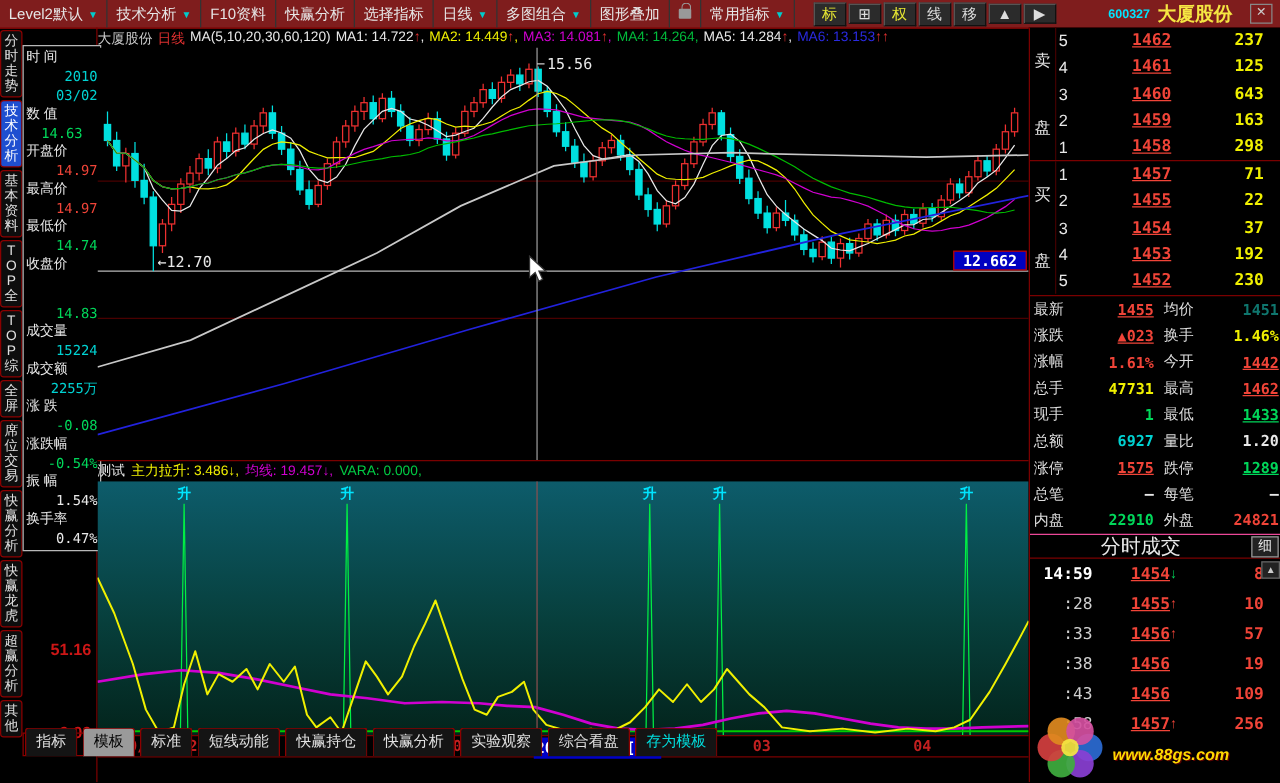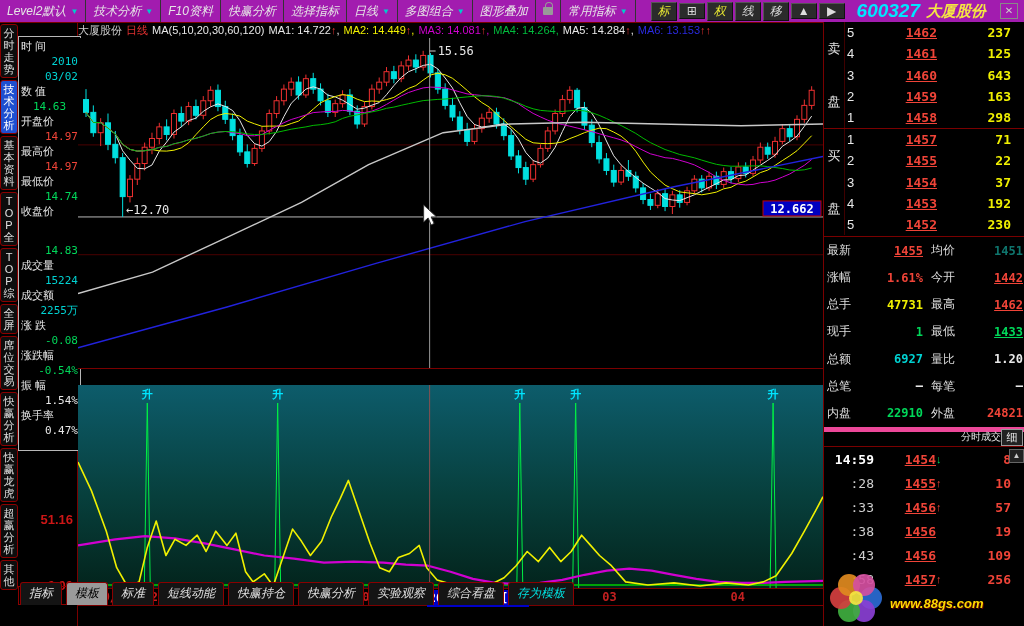--- a/index.html
+++ b/index.html
@@ -1,45 +1,45 @@
 <!DOCTYPE html>
 <html><head>
 <meta charset="utf-8">
 <style>
   html,body{margin:0;padding:0;background:#000;}
   #app{position:relative;width:1024px;height:626px;background:#000;overflow:hidden;
        font-family:"Liberation Sans","DejaVu Sans",sans-serif;color:#ddd;}
   
-  #topbar{position:absolute;left:0;top:0;width:1024px;height:22px;background:#a21caf;
-          border-bottom:1px solid #7a0000;display:flex;align-items:stretch;font-style:italic;}
+  #topbar{position:absolute;left:0;top:0;width:1024px;height:22px;background:#7f1d1d;
+          border-bottom:1px solid #7a0000;display:flex;align-items:stretch;}
   .tb-item{display:flex;align-items:center;padding:0 7px;border-right:1px solid #333;
            font-size:12px;color:#e6e6e6;white-space:nowrap;cursor:default;}
   .tb-item .dd{color:#00cccc;font-size:8px;margin-left:4px;}
   .tb-tool{width:24px;display:flex;align-items:center;justify-content:center;margin:2px 1px;
            background:#2b2b2b;border:1px solid #555;border-right-color:#111;border-bottom-color:#111;
            font-size:12px;color:#ddd;}
   .tb-tool.yel{color:#e8e832;}
   #tb-title{margin-left:auto;display:flex;align-items:center;gap:6px;padding-right:6px;}
-  #tb-code{color:#00e5ff;font-weight:bold;font-size:19px;}
+  #tb-code{color:#00e5ff;font-weight:bold;font-size:10px;}
   #tb-name{color:#f5e642;font-weight:bold;font-size:15px;}
   #tb-close{width:16px;height:14px;border:1px solid #888;color:#ccc;font-size:10px;line-height:13px;
             text-align:center;margin-left:8px;}
   .lockicon{width:10px;height:8px;background:#999;border-radius:1px;position:relative;display:inline-block;}
   .lockicon:before{content:"";position:absolute;left:2px;top:-5px;width:6px;height:5px;
             border:1.5px solid #999;border-bottom:none;border-radius:4px 4px 0 0;}
   
   #ltabs{position:absolute;left:0;top:22px;width:18px;height:582px;display:flex;flex-direction:column;gap:2px;padding-top:2px;}
   .vtab{border:1px solid #8b0000;border-radius:3px;background:#0d0d0d;color:#e0e0e0;font-size:11px;
         text-align:center;padding:2px 0;cursor:default;}
   .vtab span{display:block;line-height:12px;}
   .vtab.active{background:#1e4fd0;color:#fff;}
   
   #sidebar{position:absolute;left:18px;top:22px;width:59px;height:604px;border-right:1px solid #7a0000;}
   #infopanel{position:absolute;left:0px;top:14px;width:57px;border:1px solid #b8b8b8;background:#000;
-             padding:2px 2px 12px 2px;}
+             padding:2px 2px 2px 2px;}
   .info-lbl{font-size:11px;color:#e8e8e8;line-height:15px;white-space:nowrap;}
   .info-val{font-size:11px;line-height:15px;text-align:right;font-family:"DejaVu Sans Mono",monospace;} .c-cyan:{color:#00cccc;}
   #scale-hi{position:absolute;left:0;top:490px;width:55px;text-align:right;color:#cc1616;font-weight:bold;font-size:13px;}
   #scale-lo{position:absolute;left:0;top:556px;width:55px;text-align:right;color:#cc1616;font-weight:bold;font-size:13px;}
   #period-box{position:absolute;left:0;top:564px;width:56px;height:17px;border:1px solid #8b0000;
               color:#f5e642;font-size:12px;font-weight:bold;display:flex;align-items:center;padding-left:3px;gap:2px;}
   #period-box .tri{color:#f5e642;font-size:11px;}
   
   #main{position:absolute;left:78px;top:22px;width:745px;height:604px;}
   #mhead{height:16px;font-size:11px;white-space:nowrap;overflow:hidden;display:flex;gap:4px;align-items:center;}
@@ -48,46 +48,46 @@
   #mchart{position:absolute;left:0;top:16px;width:745px;height:330px;border-bottom:1px solid #7a0000;}
   #shead{position:absolute;left:0;top:347px;height:15px;font-size:11px;display:flex;gap:5px;align-items:center;white-space:nowrap;}
   #schart{position:absolute;left:0;top:363px;width:745px;height:203px;}
   #xaxis{position:absolute;left:0;top:566px;width:745px;height:16px;background:#000;border-top:1px solid #7a0000;
          border-bottom:1px solid #7a0000;}
   .ax-lbl{position:absolute;top:1px;font-size:12px;font-weight:bold;color:#c22020;font-family:"DejaVu Sans Mono",monospace;white-space:nowrap;}
   .ax-lbl.hl{background:#0000c8;color:#fff;padding:0 2px;}
   
   #bottombar{position:absolute;left:18px;top:583px;width:806px;height:21px;display:flex;gap:4px;align-items:center;padding-left:2px;}
   .btab{border:1px solid #8b0000;border-bottom:none;background:#141414;color:#e0e0e0;font-size:12px;
-        padding:2px 8px 3px 8px;border-radius:3px 3px 0 0;white-space:nowrap;font-style:italic;}
+        padding:2px 8px 3px 8px;border-radius:3px 3px 0 0;white-space:nowrap;}
   .btab.active{background:#9a9a9a;color:#000;}
   .btab.accent{color:#00dddd;}
   
   #rpanel{position:absolute;left:823px;top:22px;width:201px;height:604px;border-left:1px solid #7a0000;background:#000;}
   #orderbook{position:absolute;left:0;top:0;width:201px;height:214px;border-bottom:1px solid #7a0000;}
   .ob-group{display:flex;height:106px;border-bottom:1px solid #7a0000;}
   .ob-group:last-child{border-bottom:none;}
   .ob-side{width:20px;display:flex;flex-direction:column;justify-content:space-around;align-items:center;
            color:#e0e0e0;font-size:13px;border-right:1px solid #400000;}
   .ob-rows{flex:1;display:flex;flex-direction:column;}
   .ob-row{flex:1;display:flex;align-items:center;font-size:13px;}
   .ob-num{width:18px;text-align:left;color:#e8e8e8;padding-left:2px;}
   .ob-price{width:72px;text-align:right;color:#f04438;font-weight:bold;text-decoration:underline;font-family:"DejaVu Sans Mono",monospace;}
   .ob-vol{flex:1;text-align:right;padding-right:14px;color:#f0f000;font-weight:bold;font-family:"DejaVu Sans Mono",monospace;}
-  #stats{position:absolute;left:0;top:215px;width:201px;height:190px;border-bottom:5px solid #ec4899;
+  #stats{position:absolute;left:0;top:215px;width:201px;height:190px;border-bottom:1px solid #ec4899;
          display:flex;flex-direction:column;}
   .st-row{flex:1;display:flex;align-items:center;font-size:12px;}
   .st-l{width:30px;padding-left:3px;color:#dcdcdc;white-space:nowrap;}
   .st-v{width:66px;text-align:right;font-weight:bold;font-family:"DejaVu Sans Mono",monospace;}
   .st-l2{width:32px;padding-left:8px;color:#dcdcdc;white-space:nowrap;}
   .st-v2{flex:1;text-align:right;padding-right:2px;font-weight:bold;font-family:"DejaVu Sans Mono",monospace;}
   .und{text-decoration:underline;}
   #tickhead{position:absolute;left:0;top:406px;width:201px;height:18px;border-bottom:1px solid #7a0000;
             display:flex;align-items:center;}
-  #tickhead .t{flex:1;text-align:right;color:#e8e8e8;font-size:10px;}
+  #tickhead .t{flex:1;text-align:center;color:#e8e8e8;font-size:16px;}
   #tickhead .btn{width:20px;height:15px;border:1px solid #999;margin-right:2px;color:#eee;font-size:11px;
                  text-align:center;line-height:14px;background:#222;}
   #ticks{position:absolute;left:0;top:425px;width:201px;height:145px;}
   .tk-row{height:24px;display:flex;align-items:center;font-size:13px;}
   .tk-t{width:50px;text-align:right;color:#cfcfcf;font-family:"DejaVu Sans Mono",monospace;}
   .tk-t.first{color:#fff;font-weight:bold;}
   .tk-p{width:62px;text-align:right;color:#f04438;font-weight:bold;text-decoration:underline;font-family:"DejaVu Sans Mono",monospace;}
   .tk-a{width:12px;font-size:11px;font-weight:bold;}
   .tk-v{flex:1;text-align:right;padding-right:14px;color:#f04438;font-weight:bold;font-family:"DejaVu Sans Mono",monospace;}
   #tickscroll{position:absolute;right:1px;top:427px;width:13px;height:12px;border:1px solid #666;background:#222;
@@ -509,20 +509,26 @@
         <polyline points="0.0,255.6 74.5,234.1 149.0,199.3 223.5,164.4 290.6,126.7 365.1,94.7 432.1,86.0 506.6,84.2 581.1,86.0 663.0,87.7 745.0,86.0" fill="none" stroke="#c8c8c8" stroke-width="1.4"></polyline>
         <polyline points="0.0,309.7 149.0,269.0 298.0,225.4 447.0,183.6 596.0,148.7 745.0,118.5" fill="none" stroke="#2222dd" stroke-width="1.4"></polyline>
         <line x1="351.64" y1="0" x2="351.64" y2="330" stroke="#9a9a9a" stroke-width="1"></line>
         <line x1="351.64" y1="13" x2="357.64" y2="13" stroke="#ccc"></line>
         <text x="359.64" y="17" fill="#e8e8e8" font-size="12" font-family="DejaVu Sans Mono, monospace">15.56</text>
         <text x="48" y="175.943661971831" fill="#e8e8e8" font-size="12" font-family="DejaVu Sans Mono, monospace">←12.70</text>
         <rect x="685" y="162.943661971831" width="58" height="15" fill="#0000c0" stroke="#c00000" stroke-width="1"></rect>
         <text x="714" y="174.943661971831" fill="#fff" font-size="12" font-weight="bold" text-anchor="middle" font-family="DejaVu Sans Mono, monospace">12.662</text>
         <path d="M0,0 L0,17 L4.5,13 L7.5,20 L10.5,18.5 L7.5,12 L13,12 Z" fill="#fff" stroke="#333" stroke-width="1" transform="translate(345.64,166.943661971831)"></path>
       </svg>
+    <div id="shead">
+        <span style="color: rgb(232, 232, 232);">测试</span>
+        <span style="color: rgb(240, 240, 0);">主力拉升: 3.486↓,</span>
+        <span style="color: rgb(208, 0, 208);">均线: 19.457↓,</span>
+        <span style="color: rgb(0, 204, 68);">VARA: 0.000,</span>
+      </div>
     <svg id="schart" viewBox="0 0 745 203">
         <defs>
           <linearGradient id="subbg" x1="0" y1="0" x2="0" y2="1">
             <stop offset="0%" stop-color="#0d5c6b"></stop>
             <stop offset="55%" stop-color="#073f3c"></stop>
             <stop offset="100%" stop-color="#03241c"></stop>
           </linearGradient>
         </defs>
         <rect x="0" y="0" width="745" height="203" fill="url(#subbg)"></rect>
         <polyline points="66.285,203 69.285,18 72.285,203" fill="none" stroke="#00ee44" stroke-width="1"></polyline>
@@ -632,20 +638,26 @@
         </div>
       </div>
     <div id="stats">
         <div class="st-row">
           <span class="st-l">最新</span>
           <span class="st-v und" style="color: rgb(240, 68, 56);">1455</span>
           <span class="st-l2">均价</span>
           <span class="st-v2" style="color: #0f766e;">1451</span>
         </div>
         <div class="st-row">
+          <span class="st-l">涨跌</span>
+          <span class="st-v und" style="color: rgb(240, 68, 56);">▲023</span>
+          <span class="st-l2">换手</span>
+          <span class="st-v2" style="color: rgb(240, 240, 0);">1.46%</span>
+        </div>
+        <div class="st-row">
           <span class="st-l">涨幅</span>
           <span class="st-v" style="color: rgb(240, 68, 56);">1.61%</span>
           <span class="st-l2">今开</span>
           <span class="st-v2 und" style="color: rgb(240, 68, 56);">1442</span>
         </div>
         <div class="st-row">
           <span class="st-l">总手</span>
           <span class="st-v" style="color: rgb(240, 240, 0);">47731</span>
           <span class="st-l2">最高</span>
           <span class="st-v2 und" style="color: rgb(240, 68, 56);">1462</span>
@@ -654,20 +666,26 @@
           <span class="st-l">现手</span>
           <span class="st-v" style="color: rgb(0, 215, 90);">1</span>
           <span class="st-l2">最低</span>
           <span class="st-v2 und" style="color: rgb(0, 215, 90);">1433</span>
         </div>
         <div class="st-row">
           <span class="st-l">总额</span>
           <span class="st-v" style="color: rgb(0, 210, 210);">6927</span>
           <span class="st-l2">量比</span>
           <span class="st-v2" style="color: rgb(232, 232, 232);">1.20</span>
+        </div>
+        <div class="st-row">
+          <span class="st-l">涨停</span>
+          <span class="st-v und" style="color: rgb(240, 68, 56);">1575</span>
+          <span class="st-l2">跌停</span>
+          <span class="st-v2 und" style="color: rgb(0, 215, 90);">1289</span>
         </div>
         <div class="st-row">
           <span class="st-l">总笔</span>
           <span class="st-v" style="color: rgb(232, 232, 232);">–</span>
           <span class="st-l2">每笔</span>
           <span class="st-v2" style="color: rgb(232, 232, 232);">–</span>
         </div>
         <div class="st-row">
           <span class="st-l">内盘</span>
           <span class="st-v" style="color: rgb(0, 215, 90);">22910</span>

